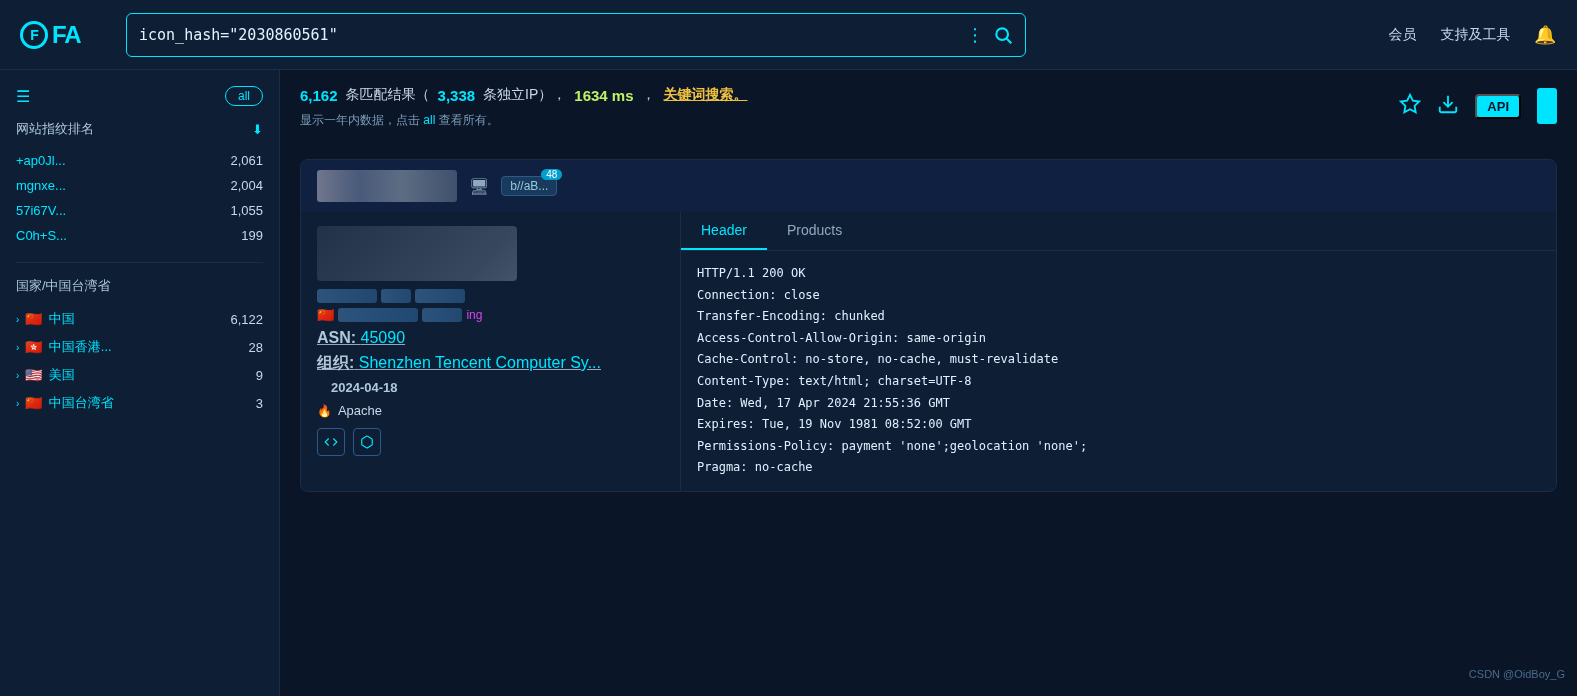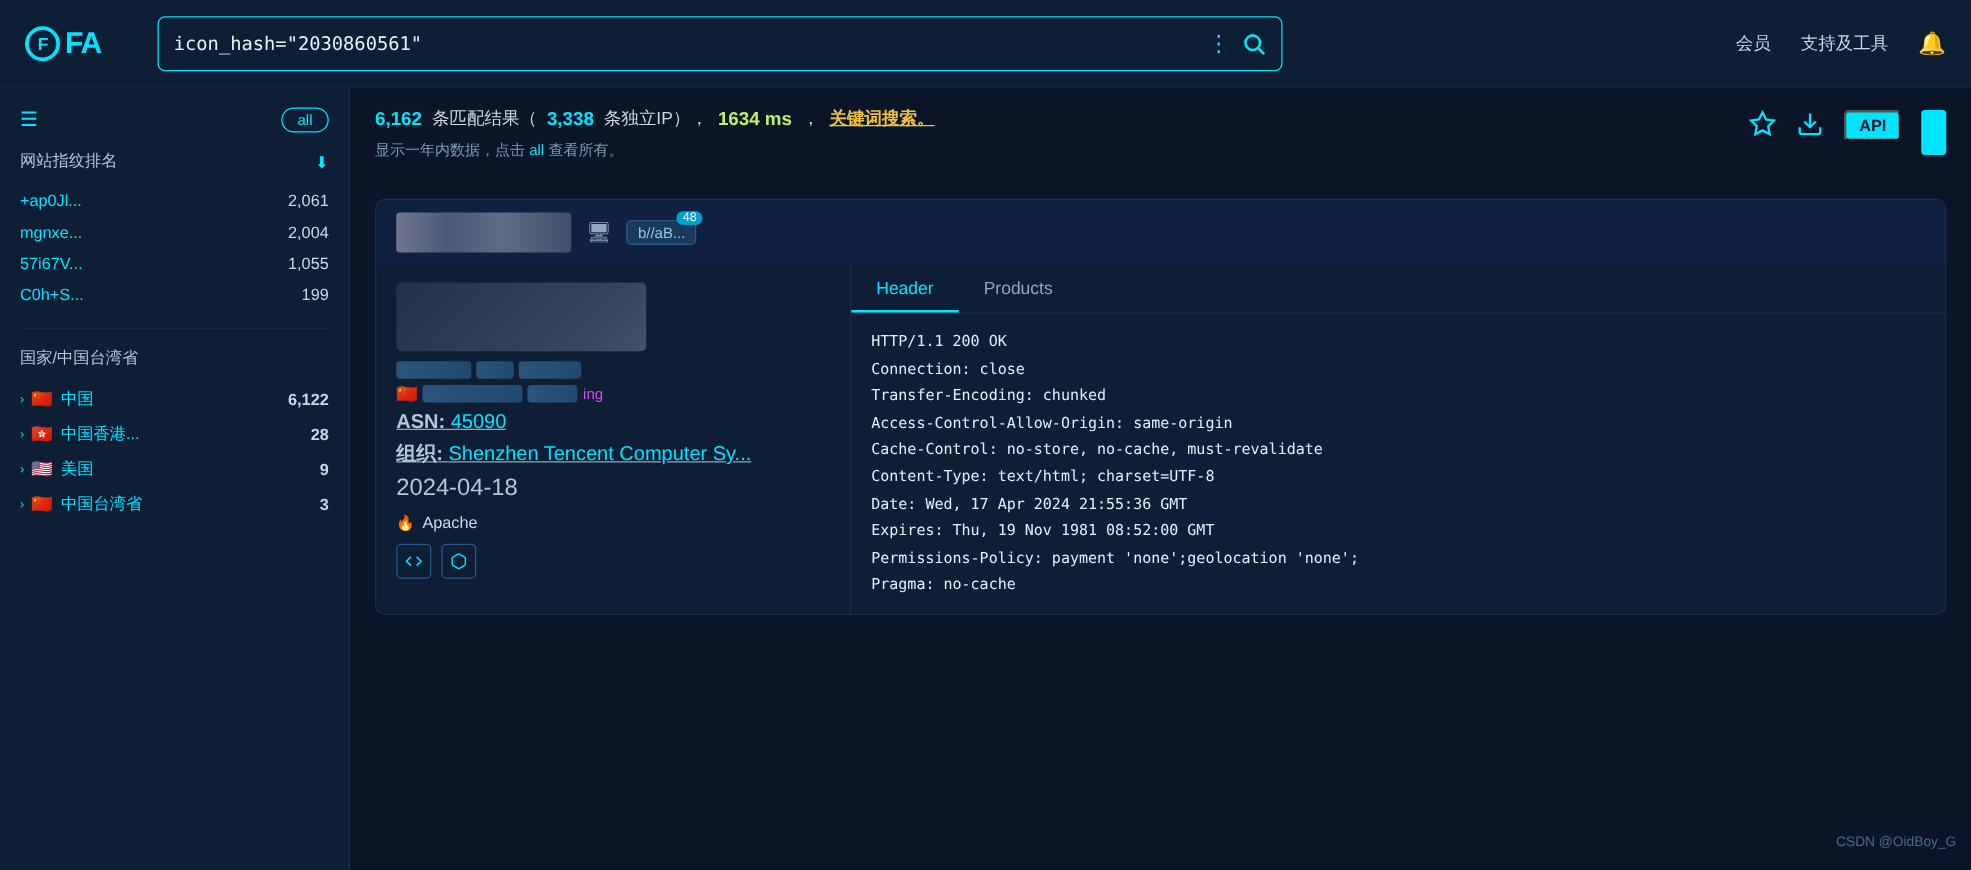--- a/index.html
+++ b/index.html
@@ -172,21 +172,20 @@
       font-size: 14px;
     }
     .country-row .clabel {
       color: #00e5ff;
       font-size: 13px;
       flex: 1;
     }
     .country-row .count {
       color: #c8d8e8;
       font-size: 13px;
-      font-weight: bold;
     }
 
     
     .results {
       flex: 1;
       background: #0a1628;
       overflow-y: auto;
       padding: 16px 20px;
     }
     .results-header {
@@ -307,21 +306,21 @@
     }
     .flag-small { font-size: 14px; }
     .card-detail {
       margin-top: 6px;
       font-size: 16px;
       color: #90a8c0;
       text-decoration: underline;
     }
     .card-detail .key { color: #b0c8d8; font-weight: 600; }
     .card-detail .val { color: #00e5ff; cursor: pointer; }
-    .card-date { color: #b0c8d8; font-size: 19px; margin-top: 6px; font-weight: 400; }
+    .card-date { color: #b0c8d8; font-size: 13px; margin-top: 6px; font-weight: 700; margin-left: 14px; }
     .card-tech {
       display: flex;
       align-items: center;
       gap: 6px;
       margin-top: 8px;
     }
     .tech-icon {
       font-size: 12px;
       color: #ff8040;
     }
@@ -392,21 +391,21 @@
       cursor: pointer;
     }
 
     .results-top-row {
       display: flex;
       align-items: flex-start;
       justify-content: space-between;
     }
     .results-top-actions {
       display: flex;
-      align-items: flex-start;
+      align-items: center;
       gap: 16px;
       padding-top: 2px;
     }
 
     .watermark {
       position: fixed;
       bottom: 16px;
       right: 12px;
       font-size: 11px;
       color: #4a6a8a;
@@ -605,21 +604,21 @@
             <div class="card-tab inactive">Products</div>
           </div>
           <div class="card-content" id="header-lines">
               <div class="http-line">HTTP/1.1 200 OK</div>
               <div class="http-line">Connection: close</div>
               <div class="http-line">Transfer-Encoding: chunked</div>
               <div class="http-line">Access-Control-Allow-Origin: same-origin</div>
               <div class="http-line">Cache-Control: no-store, no-cache, must-revalidate</div>
               <div class="http-line">Content-Type: text/html; charset=UTF-8</div>
               <div class="http-line">Date: Wed, 17 Apr 2024 21:55:36 GMT</div>
-              <div class="http-line">Expires: Thu, 19 Nov 1981 08:52:00 GMT</div>
+              <div class="http-line">Expires: Tue, 19 Nov 1981 08:52:00 GMT</div>
               <div class="http-line">Permissions-Policy: payment 'none';geolocation 'none';</div>
               <div class="http-line">Pragma: no-cache</div>
             </div>
         </div>
       </div>
     </div>
   </div>
 </div>
 
 <div class="watermark">CSDN @OidBoy_G</div>

